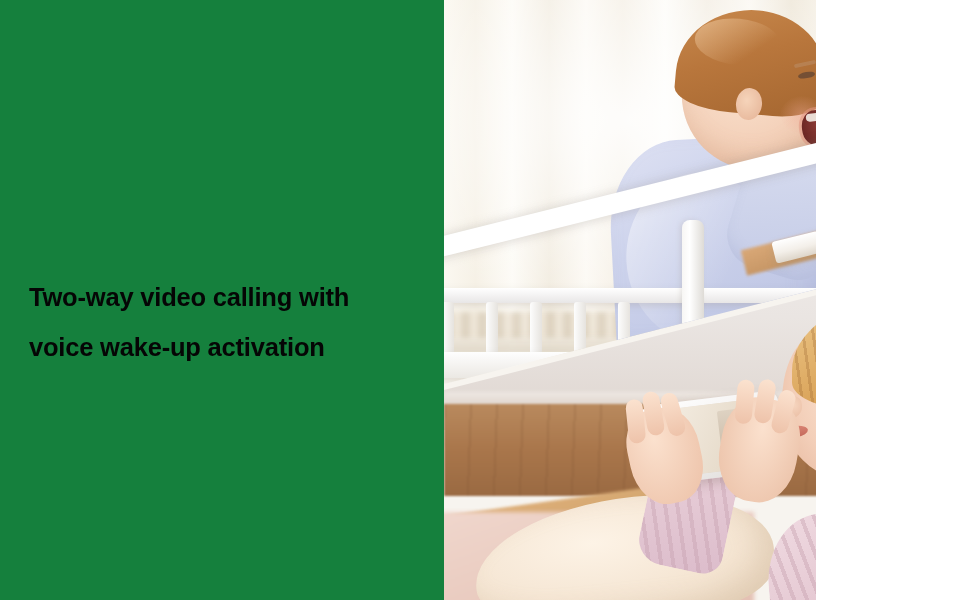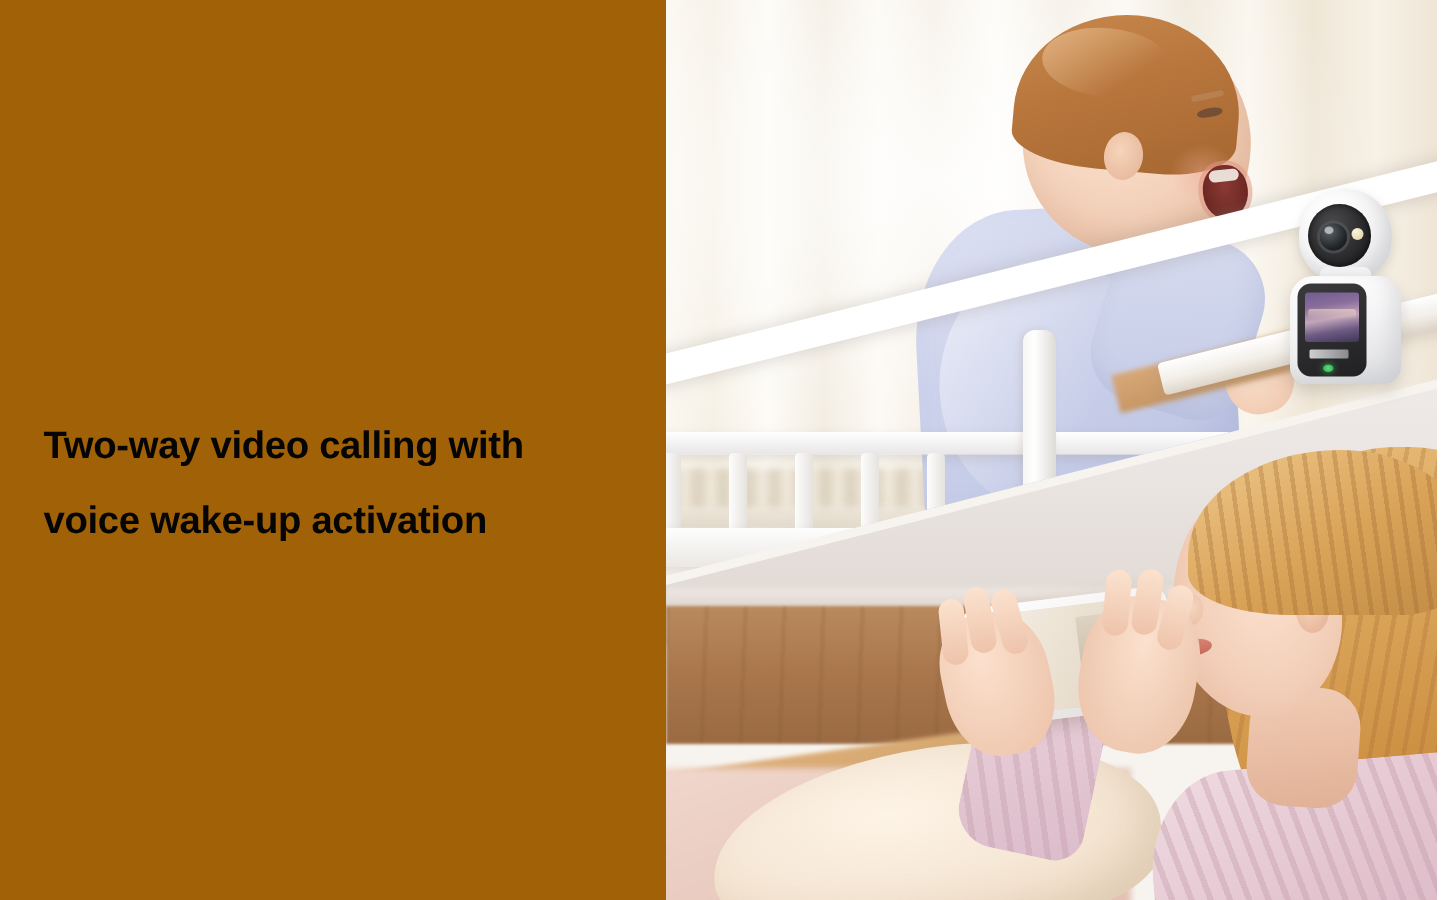--- a/index.html
+++ b/index.html
@@ -5,22 +5,22 @@
 <style>
   html,body{margin:0;padding:0;}
   body{
     width:970px;height:600px;
     background:#ffffff;
     font-family:"Liberation Sans","DejaVu Sans",sans-serif;
     overflow:hidden;
   }
   .page{
     position:relative;
-    width:958px;height:600px;
-    background:#a16207;
+    width:816px;height:600px;
+    background:#15803d;
     overflow:hidden;
   }
 
   
   .copy-block{
     position:absolute;
     left:29px; top:272px;
     width:400px;
   }
   .headline{

